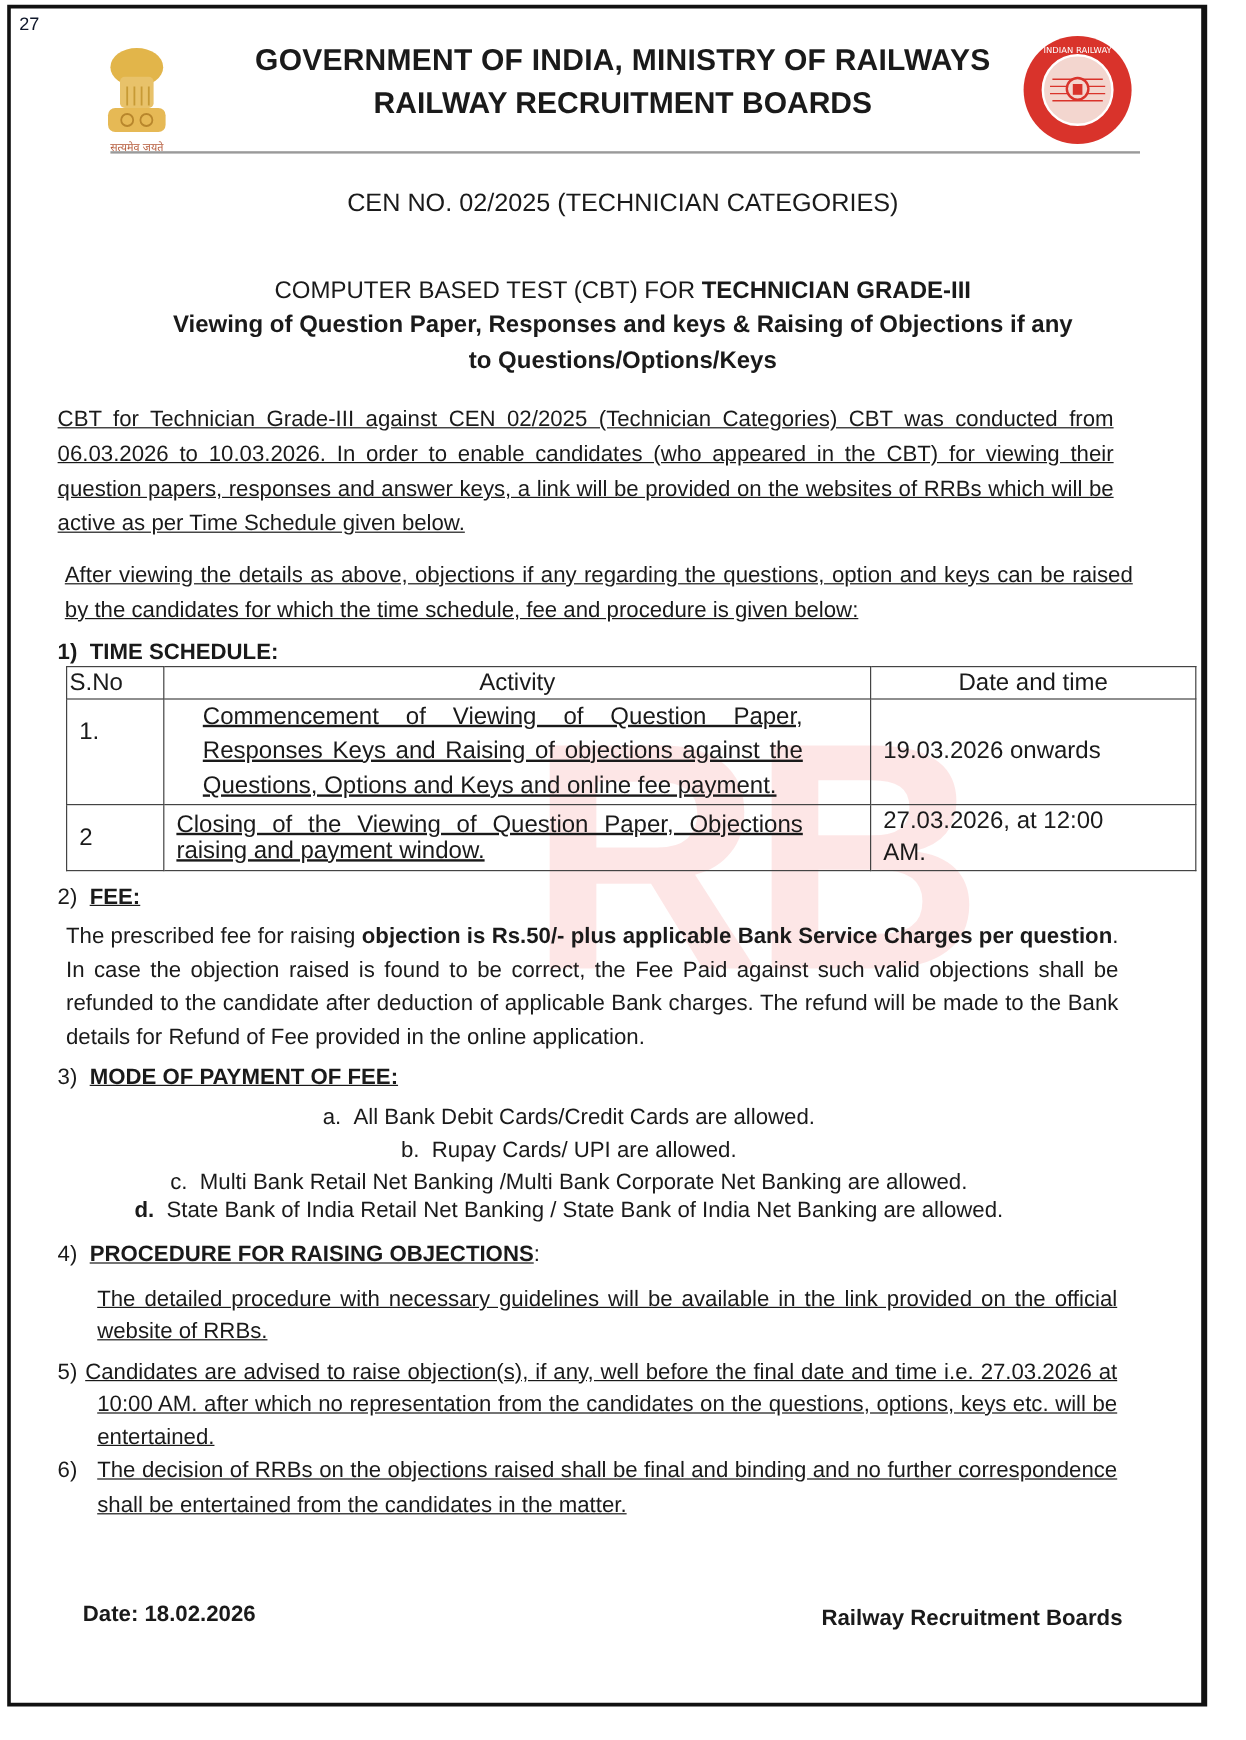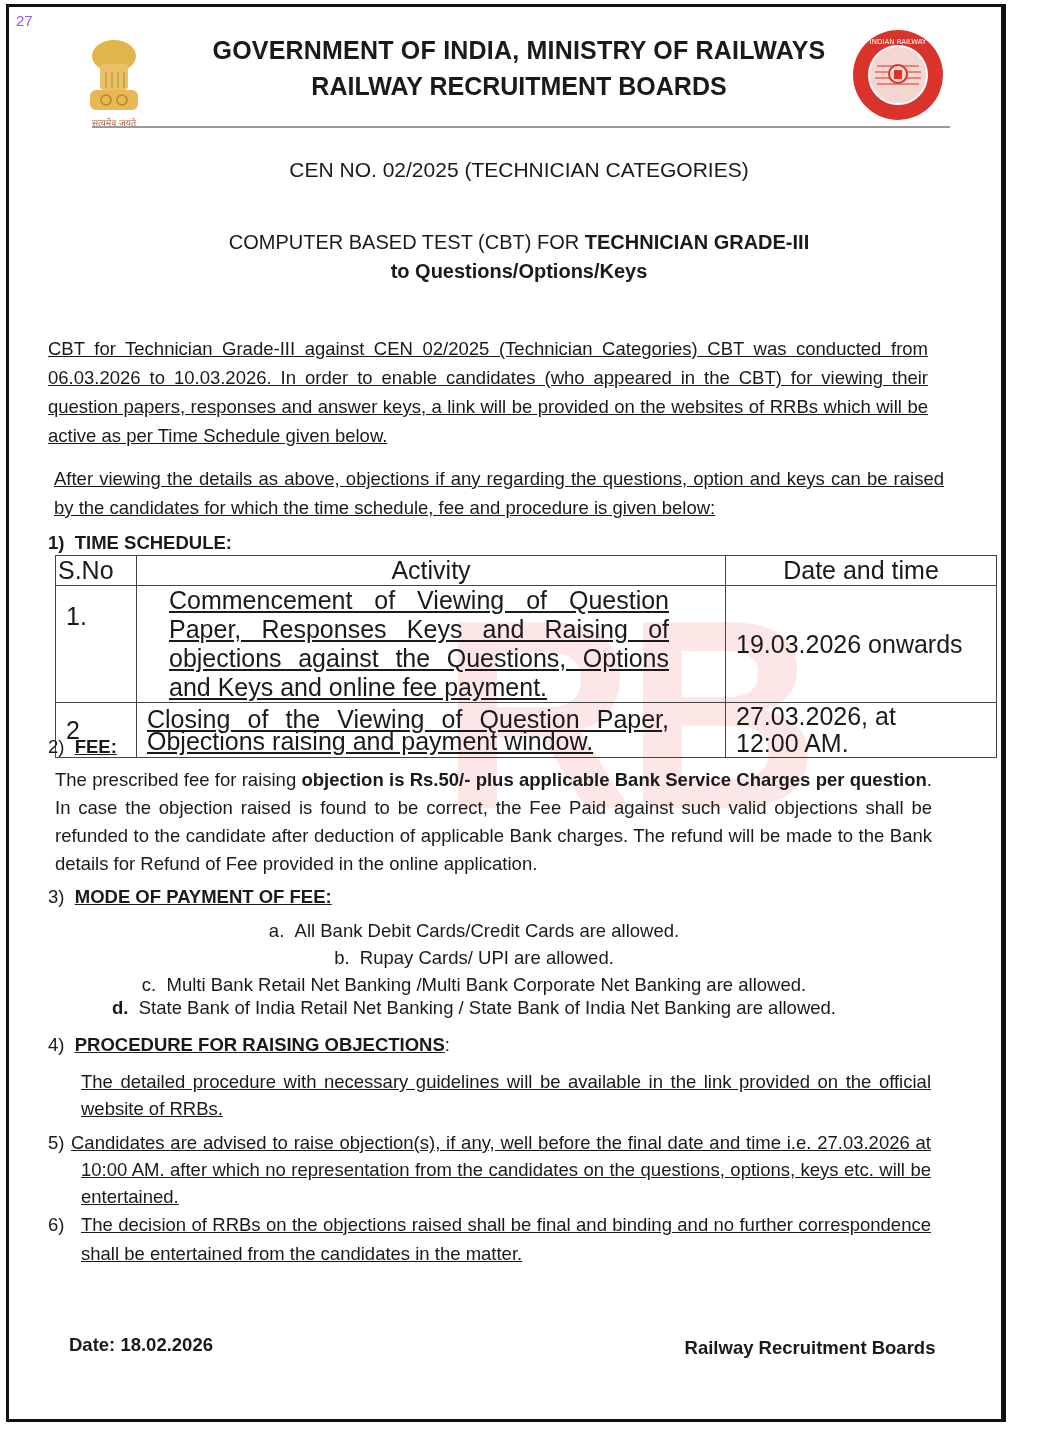--- a/index.html
+++ b/index.html
@@ -1,32 +1,32 @@
 <!DOCTYPE html>
 <html><head>
 <meta charset="utf-8">
 <style>
   html, body { margin:0; padding:0; background:#ffffff; }
   body { width:1038px; height:1450px; position:relative; font-family:"Liberation Sans", sans-serif; color:#1a1a1a; overflow:hidden; }
   .frame { position:absolute; left:6px; top:4px; width:1000px; height:1418px; border-top:3px solid #111; border-left:3px solid #111; border-right:5px solid #111; border-bottom:3px solid #111; box-sizing:border-box; }
-  .page-num { position:absolute; left:16px; top:12px; font-size:15px; color:#8b5cf6; }
+  .page-num { position:absolute; left:16px; top:12px; font-size:15px; color:#0f172a; }
   .emblem { position:absolute; left:78px; top:34px; width:72px; height:96px; }
   .rail-logo { position:absolute; left:851px; top:28px; width:94px; height:94px; }
   .hdr1 { position:absolute; left:0; width:1038px; top:36px; text-align:center; font-weight:bold; font-size:25px; letter-spacing:0.2px; }
   .hdr2 { position:absolute; left:0; width:1038px; top:72px; text-align:center; font-weight:bold; font-size:25px; }
   .hr { position:absolute; left:92px; top:126px; width:858px; height:2px; background:#9a9a9a; }
   .cen { position:absolute; left:0; width:1038px; top:158px; text-align:center; font-size:21px; }
   .cbt { position:absolute; left:0; width:1038px; top:205px; text-align:center; font-size:20px;margin-top:26px; }
   .subtitle { position:absolute; left:0; width:1038px; top:256px; text-align:center; font-weight:bold; font-size:20px; line-height:30px; }
   .para { position:absolute; font-size:18.5px; line-height:29px; }
   .p1 { left:48px; top:334px; width:880px; }
   .p2 { left:54px; top:464px; width:890px; }
   .sec-title { position:absolute; font-weight:bold; font-size:18.5px; }
   .u { text-decoration:underline; }
-  table.sched { position:absolute; left:55px; top:555px; width:942px; border-collapse:collapse; font-size:25px; }
+  table.sched { position:absolute; left:55px; top:555px; width:942px; border-collapse:collapse; font-size:20px; }
   table.sched td, table.sched th { border:1.5px solid #444; padding:0 10px; vertical-align:middle; font-weight:normal; }
   table.sched th { height:26px; }
   .wm { position:absolute; left:440px; top:560px; font-size:270px; font-weight:bold; color:rgba(240,60,60,0.13); letter-spacing:-10px; pointer-events:none; }
   .fee { position:absolute; left:55px; top:766px; width:877px; font-size:18.5px; line-height:28px; text-align:justify; }
   .list { position:absolute; left:112px; font-size:18.5px;text-align:center; }
   .list div { height:27px; }
   .b { font-weight:bold; }
   .just { text-align:justify;text-decoration:underline; }
 </style>
 </head>
@@ -66,20 +66,21 @@
   <rect x="43" y="42" width="8" height="9" fill="#d9332b"></rect>
   <text x="47" y="16" font-size="7" text-anchor="middle" fill="#fff" font-family="DejaVu Sans, sans-serif">• INDIAN RAILWAY •</text>
 </svg>
 
 <div class="hr"></div>
 
 <div class="cen">CEN NO. 02/2025 (TECHNICIAN CATEGORIES)</div>
 <div class="cbt"><span>COMPUTER BASED TEST (CBT) FOR </span><b>TECHNICIAN GRADE-III</b></div>
 
 <div class="subtitle">
+  <div>Viewing of Question Paper, Responses and keys &amp; Raising of Objections if any</div>
   <div>to Questions/Options/Keys</div>
 </div>
 
 <div class="para p1 just">CBT for Technician Grade-III against CEN 02/2025 (Technician Categories) CBT was conducted from 06.03.2026 to 10.03.2026. In order to enable candidates (who appeared in the CBT) for viewing their question papers, responses and answer keys, a link will be provided on the websites of RRBs which will be active as per Time Schedule given below.</div>
 <div class="para p2 just">After viewing the details as above, objections if any regarding the questions, option and keys can be raised by the candidates for which the time schedule, fee and procedure is given below:</div>
 
 <div class="sec-title" style="left:48px; top:532px;">
   <span>1)</span>&nbsp;&nbsp;<span>TIME SCHEDULE:</span>
 </div>
 

